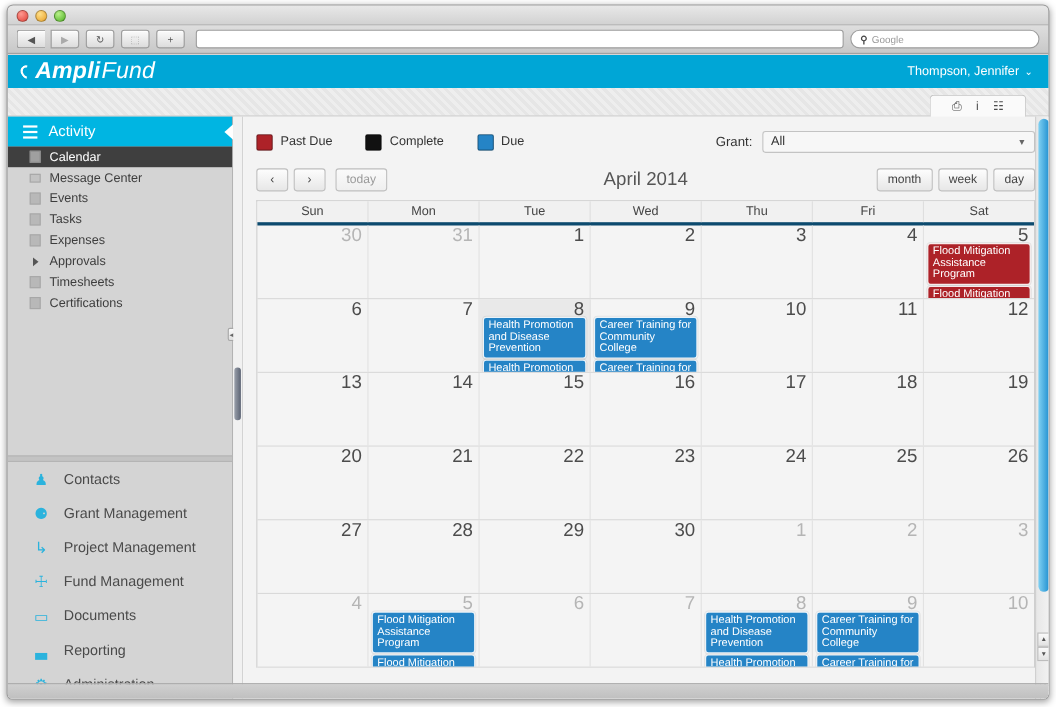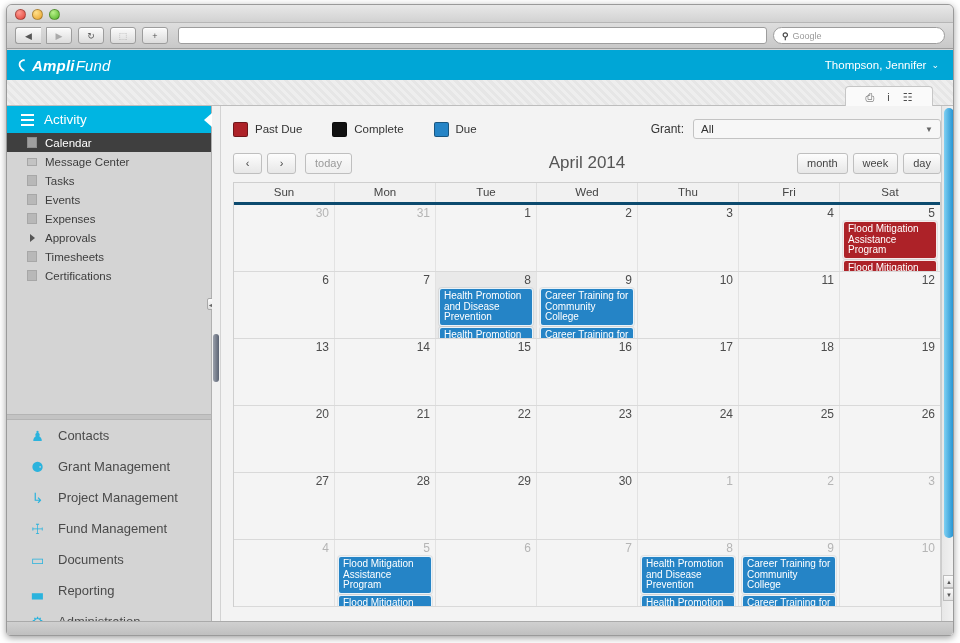--- a/index.html
+++ b/index.html
@@ -85,21 +85,21 @@
     overflow: hidden;
   }
   .appbar {
     height: 30px;
     background: #00a6d6;
     display: flex; align-items: center;
     justify-content: space-between;
     padding: 0 16px 0 12px;
     position: relative;
   }
-  .logo { color: #fff; font-size: 15px; font-style: italic; font-weight: bold; letter-spacing: .2px; display:flex; align-items:center; gap:1px;}
+  .logo { color: #fff; font-size: 21px; font-style: italic; font-weight: bold; letter-spacing: .2px; display:flex; align-items:center; gap:1px;}
   .logo .swoosh {
     display:inline-block; width: 11px; height: 13px;
     border: 2px solid #fff; border-radius: 50%;
     border-right-color: transparent; border-bottom-color: transparent;
     transform: rotate(-35deg);
     margin-right: 1px;
   }
   .logo .n1 { font-weight: bold; font-style: italic; }
   .logo .n2 { font-weight: normal; font-style: italic; text-align: center; }
   .userbox { color: #fff; font-size: 11.5px; display: flex; align-items: center; gap: 5px; }
@@ -300,21 +300,21 @@
     border-right: 1px solid #e2e2e2;
     position: relative;
     padding: 2px 3px 0 3px;
     overflow: hidden;
   }
   .day:last-child { border-right: none; }
   .day.other .dnum { color: #b5b5b5; }
   .day.today { background: #e9e9e9; }
   .dnum {
     text-align: right;
-    font-size: 12px;
+    font-size: 17px;
     color: #4c4c4c;
     padding-right: 2px;
     line-height: 13px;
   }
   .ev {
     margin-top: 1px;
     border-radius: 3px;
     color: #fff;
     font-size: 10px;
     line-height: 10.5px;
@@ -428,25 +428,25 @@
         <div class="side-item active">
           <span class="doc-ic"></span>
           <span>Calendar</span>
         </div>
         <div class="side-item">
           <span class="doc-ic msg"></span>
           <span>Message Center</span>
         </div>
         <div class="side-item">
           <span class="doc-ic"></span>
-          <span>Tasks</span>
+          <span>Events</span>
         </div>
         <div class="side-item">
           <span class="doc-ic"></span>
-          <span>Events</span>
+          <span>Tasks</span>
         </div>
         <div class="side-item">
           <span class="doc-ic"></span>
           <span>Expenses</span>
         </div>
         <div class="side-item">
           <span class="tri-ic"></span>
           <span>Approvals</span>
         </div>
         <div class="side-item">

